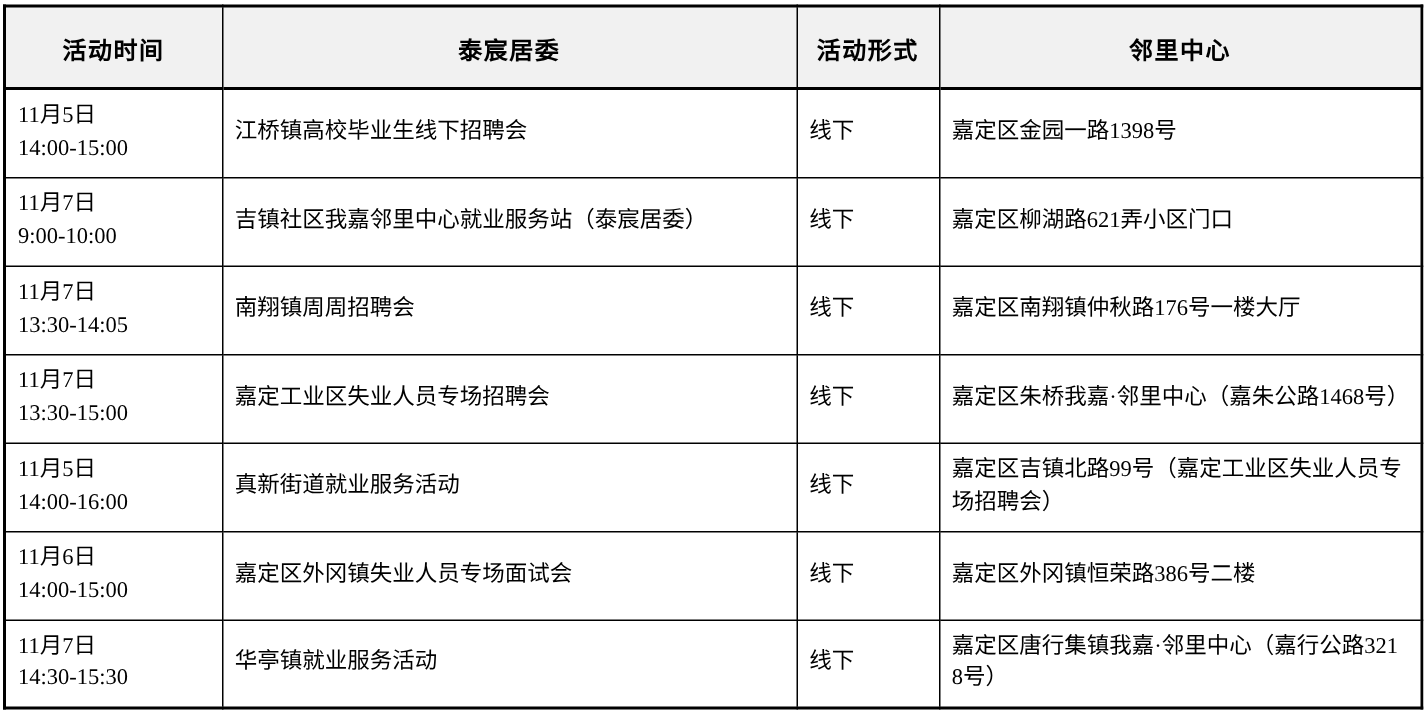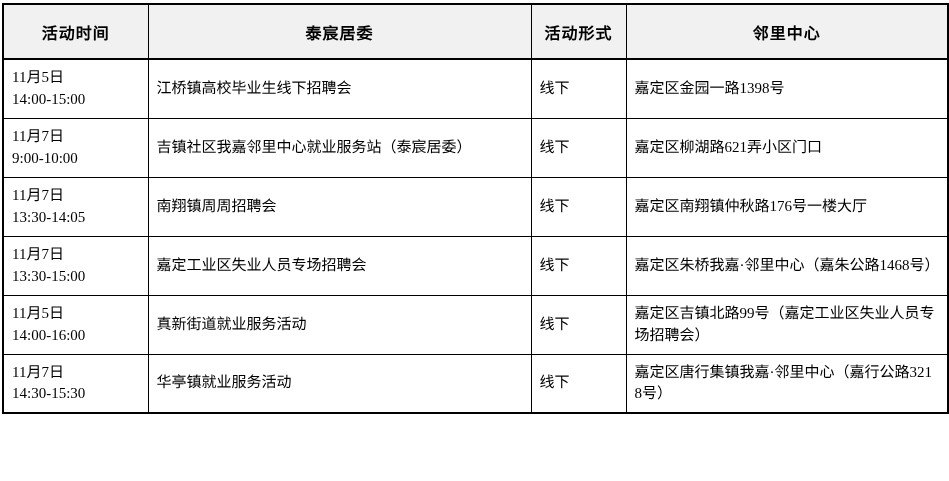--- a/index.html
+++ b/index.html
@@ -113,20 +113,29 @@
   <tr>
     <td class="cell-time">
       <span class="date-line">11月5日</span>
       <span class="time-line">14:00-16:00</span>
     </td>
     <td>真新街道就业服务活动</td>
     <td>线下</td>
     <td>嘉定区吉镇北路99号（嘉定工业区失业人员专场招聘会）</td>
   </tr>
 
+  <tr>
+    <td class="cell-time">
+      <span class="date-line">11月6日</span>
+      <span class="time-line">14:00-15:00</span>
+    </td>
+    <td>嘉定区外冈镇失业人员专场面试会</td>
+    <td>线下</td>
+    <td>嘉定区外冈镇恒荣路386号二楼</td>
+  </tr>
 
   <tr>
     <td class="cell-time">
       <span class="date-line">11月7日</span>
       <span class="time-line">14:30-15:30</span>
     </td>
     <td>华亭镇就业服务活动</td>
     <td>线下</td>
     <td>嘉定区唐行集镇我嘉·邻里中心（嘉行公路3218号）</td>
   </tr>

